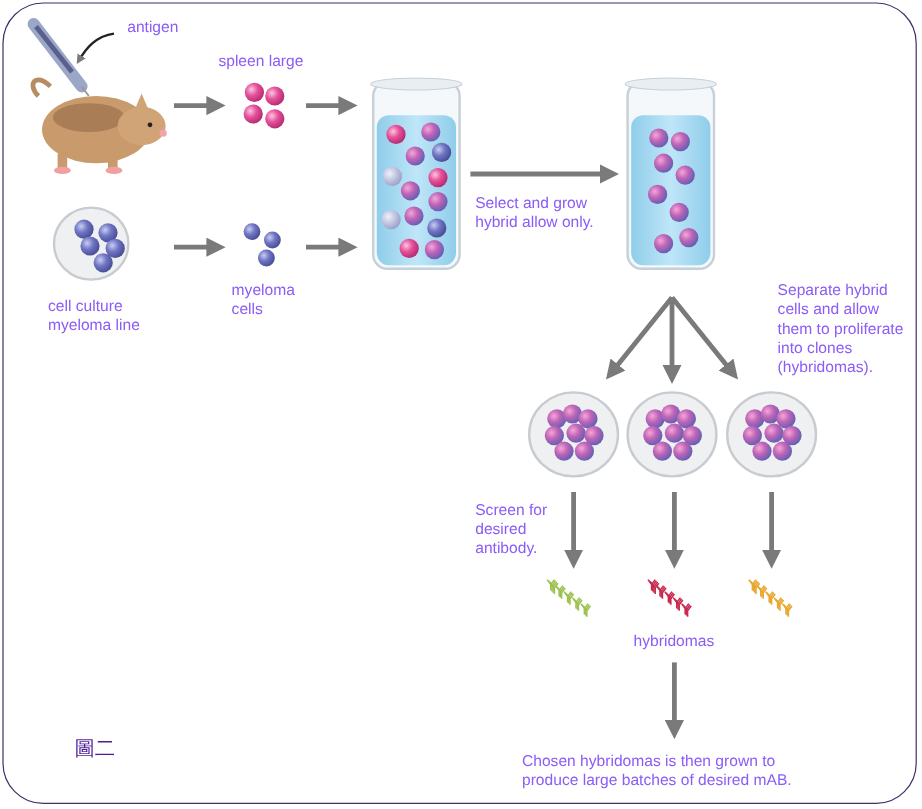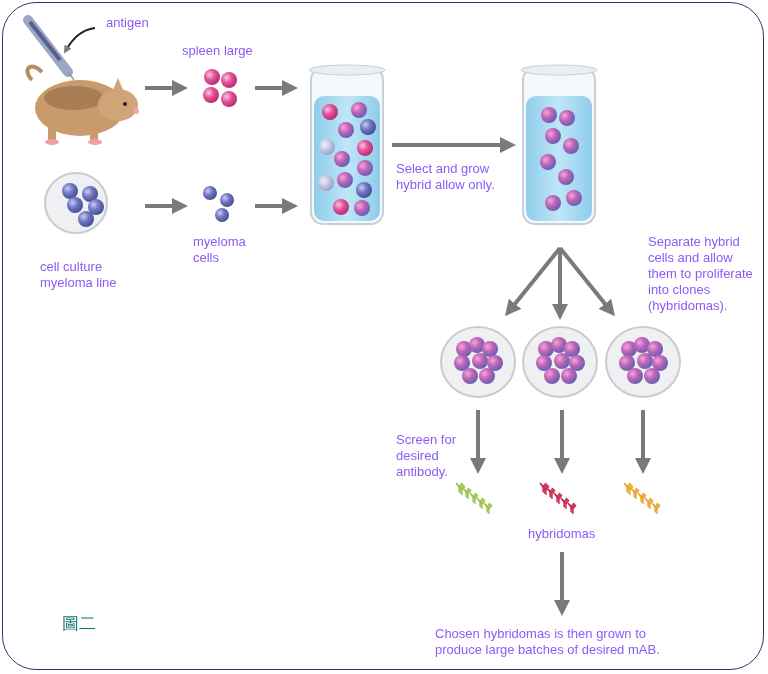--- a/index.html
+++ b/index.html
@@ -1,20 +1,20 @@
 <!DOCTYPE html>
 <html><head>
 <meta charset="utf-8">
 <style>
   html,body{margin:0;padding:0;background:#fff;}
   body{width:768px;height:674px;position:relative;overflow:hidden;font-family:"Liberation Sans",sans-serif;}
   .frame{position:absolute;left:2px;top:2px;width:762px;height:668px;border:1.5px solid #3f2f6a;border-radius:34px;box-sizing:border-box;background:#fff;}
   .lbl{position:absolute;font-size:13px;color:#8b5cf6;line-height:16px;white-space:pre-line;}
   svg.art{position:absolute;left:0;top:0;}
-  .caption{position:absolute;font-size:17px;color:#0f766e;}
+  .caption{position:absolute;font-size:17px;color:#4c1d95;}
 </style>
 </head>
 <body>
 
 <div class="frame"></div>
 
 <svg class="art" width="768" height="674">
   <defs>
     <radialGradient id="gPink" cx="35%" cy="35%" r="65%">
         <stop offset="0" stop-color="#fbc6e0"></stop>
@@ -224,30 +224,30 @@
         <path d="M643,504 L643,499 L640,495 M643,499 L646,495"></path>
         <path d="M650,509 L650,504 L647,500 M650,504 L653,500"></path>
         <path d="M657,514 L657,509 L654,505 M657,509 L660,505"></path>
         <path d="M630,495 L630,490 L627,486 M630,490 L633,486"></path>
       </g>
     </g>
 </svg>
 
 <div class="lbl" style="left:106px;top:15px;">antigen</div>
 <div class="lbl" style="left:182px;top:43px;">spleen large</div>
-<div class="lbl" style="left:40px;top:259px;">cell culture
+<div class="lbl" style="left:40px;top:247px;">cell culture
 myeloma line</div>
 <div class="lbl" style="left:193px;top:234px;">myeloma
 cells</div>
 <div class="lbl" style="left:396px;top:161px;">Select and grow
 hybrid allow only.</div>
 <div class="lbl" style="left:632px;top:234px;margin-left:16px;">Separate hybrid
 cells and allow
 them to proliferate
 into clones
 (hybridomas).</div>
-<div class="lbl" style="left:396px;top:432px;">Screen for
+<div class="lbl" style="left:396px;top:417px;">Screen for
 desired
 antibody.</div>
 <div class="lbl" style="left:528px;top:526px;">hybridomas</div>
 <div class="lbl" style="left:435px;top:626px;">Chosen hybridomas is then grown to
 produce large batches of desired mAB.</div>
 <div class="caption" style="left:62px;top:612px;">圖二</div>
 
 </body></html>

